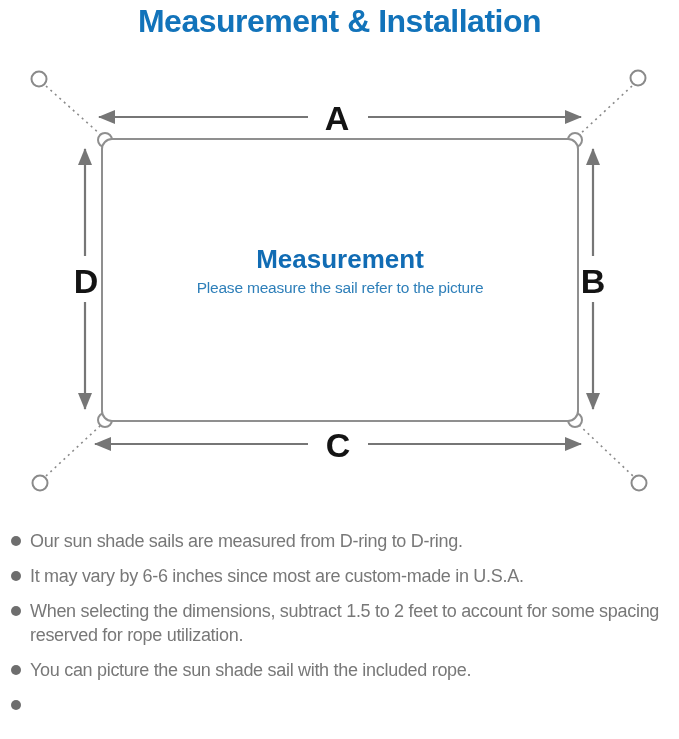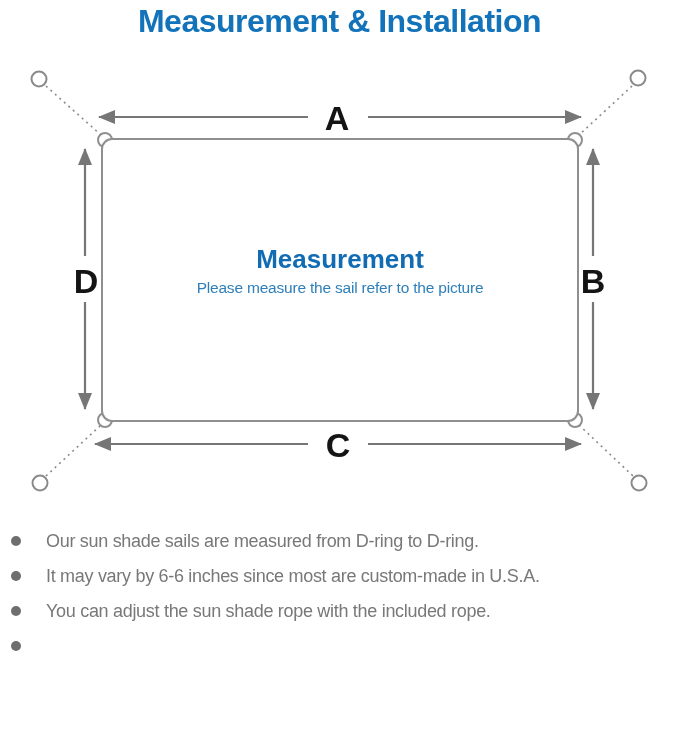--- a/index.html
+++ b/index.html
@@ -23,21 +23,21 @@
                   font-size:34px; font-weight:bold; fill:#141414; text-anchor:middle; }
   .center-heading { font-family:"Liberation Sans","DejaVu Sans",sans-serif;
                   font-size:26px; font-weight:bold; fill:#116cb4; text-anchor:middle; }
   .center-sub   { font-family:"Liberation Sans","DejaVu Sans",sans-serif;
                   font-size:15.5px; fill:#2e7fb9; text-anchor:middle; letter-spacing:-0.2px; }
   .notes {
     position:absolute; top:529px; left:0; right:0;
     margin:0; padding:0; list-style:none;
   }
   .notes li {
-    position:relative; padding-left:46px; margin-bottom:11px;
+    position:relative; padding-left:30px; margin-bottom:11px;
     font-size:18px; line-height:24px; letter-spacing:-0.3px;
     color:#787878; white-space:pre-line;
   }
   .notes li .bullet-dot {
     position:absolute; left:11px; top:7px; width:10px; height:10px;
     border-radius:50%; background:#6e6e6e;
   }
 </style>
 </head>
 <body>
@@ -92,17 +92,19 @@
     <text class="dim-label" x="338" y="407">C</text>
     <text class="dim-label" x="86" y="243">D</text>
 
     <text class="center-heading" x="340" y="218">Measurement</text>
     <text class="center-sub" x="340" y="243">Please measure the sail refer to the picture</text>
   </svg>
 
   <ul class="notes">
     <li><span class="bullet-dot"></span><span>Our sun shade sails are measured from D-ring to D-ring.</span></li>
     <li><span class="bullet-dot"></span><span>It may vary by 6-6 inches since most are custom-made in U.S.A.</span></li>
-    <li><span class="bullet-dot"></span><span>You can adjust the sun shade rope with the included rope.</span></li>
+    <li><span class="bullet-dot"></span><span>When selecting the dimensions, subtract 1.5 to 2 feet to account for some spacing
+reserved for rope utilization.</span></li>
+    <li><span class="bullet-dot"></span><span>You can picture the sun shade sail with the included rope.</span></li>
     <li><span class="bullet-dot"></span></li>
   </ul>
 
 </div>
 
 </body></html>

